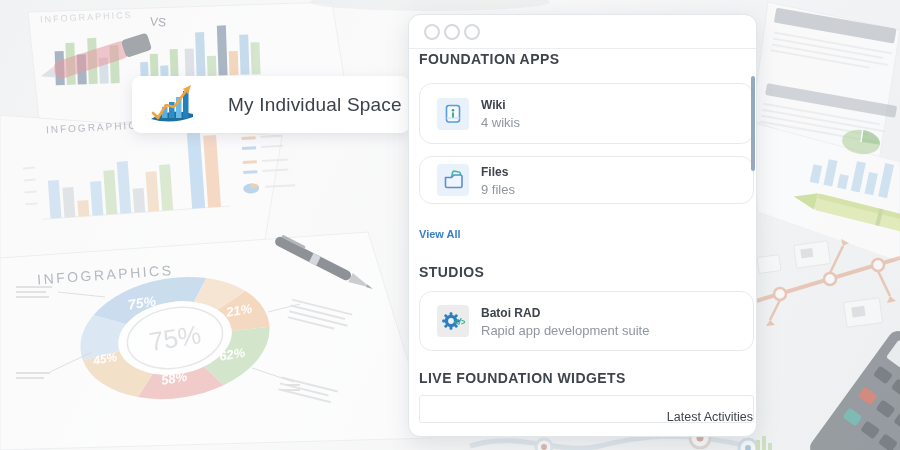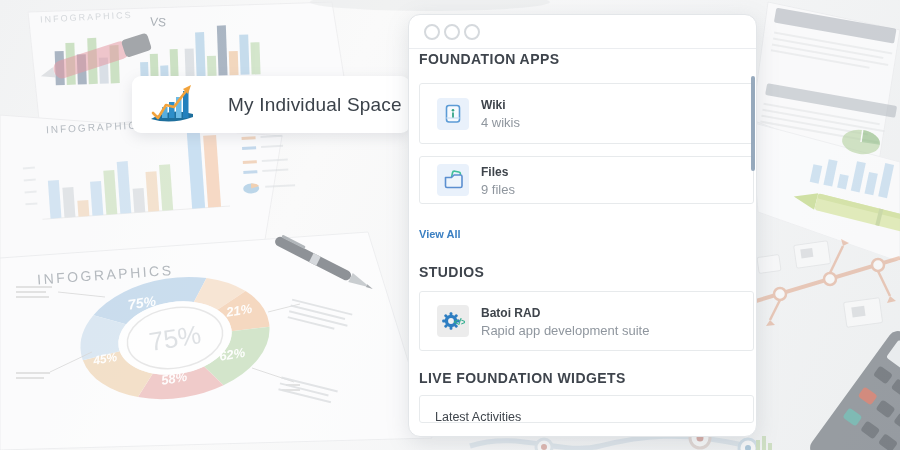--- a/index.html
+++ b/index.html
@@ -20,35 +20,35 @@
     box-shadow:0 6px 22px rgba(110,120,135,.18);overflow:hidden;box-sizing:border-box;}
   .titlebar{height:33px;border-bottom:1px solid #ebedf0;display:flex;align-items:center;
     padding-left:15px;gap:4px;}
   .win-dot{width:16px;height:16px;border:2px solid #d5d9dd;border-radius:50%;box-sizing:border-box;}
   .panel-content{padding:0 2px 0 10px;}
   .section-heading{font-size:14px;line-height:11px;font-weight:700;letter-spacing:.45px;
     color:#3e444c;margin:0;}
   .h-foundation{margin-top:5px;}
   .h-studios{margin-top:25px;}
   .h-widgets{margin-top:22px;}
-  .app-card{border:1px solid #e7eaec;border-radius:3px;background:#fff;
+  .app-card{border:1px solid #e7eaec;border-radius:13px;background:#fff;
     display:flex;align-items:center;padding-left:17px;gap:12px;box-sizing:border-box;}
   .card-wiki{margin-top:18px;height:61px;}
   .card-files{margin-top:12px;height:48px;}
   .card-rad{margin-top:13px;height:60px;}
   .tile{width:32px;height:32px;border-radius:4px;display:flex;align-items:center;
     justify-content:center;flex:0 0 auto;}
   .tile-blue{background:#e9f1fb;}
   .tile-gray{background:#ececec;}
   .app-title{font-size:12px;font-weight:700;color:#3e444b;line-height:12px;}
   .app-sub{font-size:13px;color:#8f969e;line-height:11px;margin-top:6px;}
   .view-all{margin-top:25px;font-size:11px;line-height:11px;font-weight:700;color:#3a7fc2;
     cursor:pointer;display:inline-block;}
   .widget-card{margin-top:11px;height:28px;border:1px solid #e7eaec;border-radius:3px;
-    background:#fff;padding:11px 0 0 15px;box-sizing:border-box;}
+    background:#fff;padding:11px 0 0 15px;box-sizing:border-box;text-align:right;}
   .widget-title{font-size:12.5px;color:#3f454c;font-weight:500;}
   .scroll-thumb{position:absolute;right:1px;top:61px;width:4px;height:95px;
     background:#8ca1b6;border-radius:2px;opacity:.9;}
 </style>
 </head>
 <body>
 
 <div class="stage">
 
   <svg class="bg-svg" width="900" height="450" viewBox="0 0 900 450" font-family="Liberation Sans, sans-serif">

